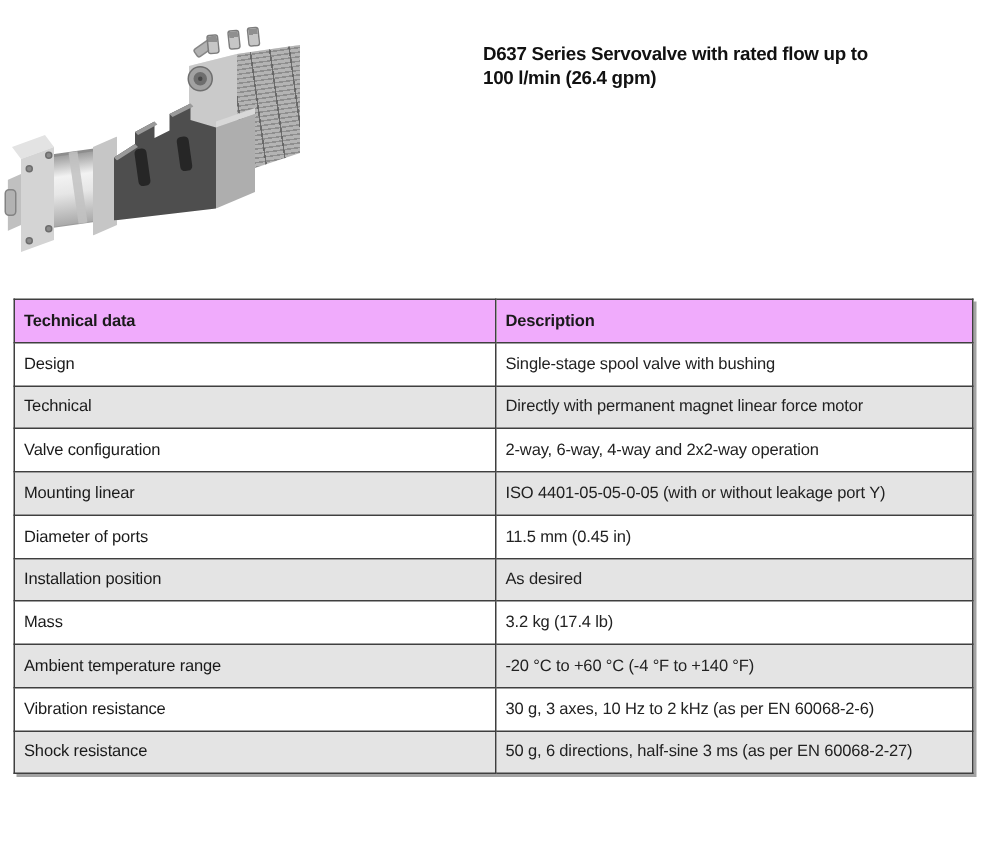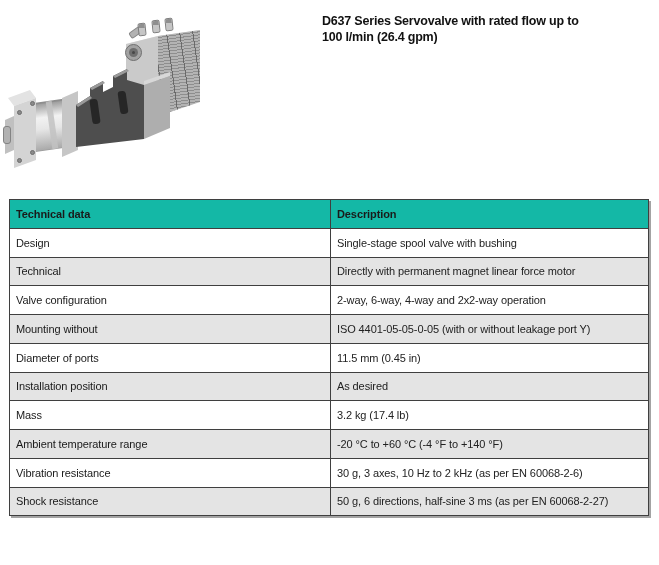--- a/index.html
+++ b/index.html
@@ -5,31 +5,31 @@
   * { margin:0; padding:0; box-sizing:border-box; }
   html,body { width:659px; height:565px; background:#ffffff; overflow:hidden;
     font-family:"Liberation Sans", sans-serif; color:#1a1a1a; }
   .page { position:relative; width:659px; height:565px; }
 
   
   .photo { position:absolute; left:5px; top:2px; width:305px; height:185px; }
   .photo .shape { position:absolute; inset:0; }
   .photo .part  { position:absolute; }
 
-  .title { position:absolute; left:322px; top:13px; width:330px;
+  .title { position:absolute; left:322px; top:28px; width:330px;
     font-size:12.5px; font-weight:bold; line-height:16px; letter-spacing:-0.2px; color:#111; }
 
   
   table.tech { position:absolute; left:9px; top:199px; width:640px;
     border-collapse:collapse; table-layout:fixed;
     box-shadow:2px 2px 0 #a3a3a3; background:#ffffff; }
   table.tech th, table.tech td { border:1px solid #3f3f3f; height:28.75px;
     padding:0 4px 0 6px; text-align:left; vertical-align:middle;
     font-size:11px; letter-spacing:-0.1px; overflow:hidden; white-space:nowrap; }
-  table.tech th { background:#14b8a6; font-weight:bold; }
+  table.tech th { background:#f0abfc; font-weight:bold; }
   table.tech tbody tr:nth-child(even) td { background:#e4e4e4; }
   td.k { font-weight:normal; }
   td.v { font-weight:normal; font-size:10.5px; color:#222; }
 
   
   .m-top  { clip-path:polygon(121px 42px,153px 34px,195px 28px,163px 36px); background:#e0e0e0; }
   .m-left { clip-path:polygon(121px 42px,153px 34px,153px 114px,121px 126px); background:#cacaca; }
   .m-edge { clip-path:polygon(121px 126px,153px 114px,153px 118px,121px 130px); background:#8a8a8a; }
   .m-fins { clip-path:polygon(153px 34px,195px 28px,195px 100px,153px 114px);
     background:
@@ -144,21 +144,21 @@
       </tr>
       <tr>
         <td class="k">Technical</td>
         <td class="v">Directly with permanent magnet linear force motor</td>
       </tr>
       <tr>
         <td class="k">Valve configuration</td>
         <td class="v">2-way, 6-way, 4-way and 2x2-way operation</td>
       </tr>
       <tr>
-        <td class="k">Mounting without</td>
+        <td class="k">Mounting linear</td>
         <td class="v">ISO 4401-05-05-0-05 (with or without leakage port Y)</td>
       </tr>
       <tr>
         <td class="k">Diameter of ports</td>
         <td class="v">11.5 mm (0.45 in)</td>
       </tr>
       <tr>
         <td class="k">Installation position</td>
         <td class="v">As desired</td>
       </tr>

